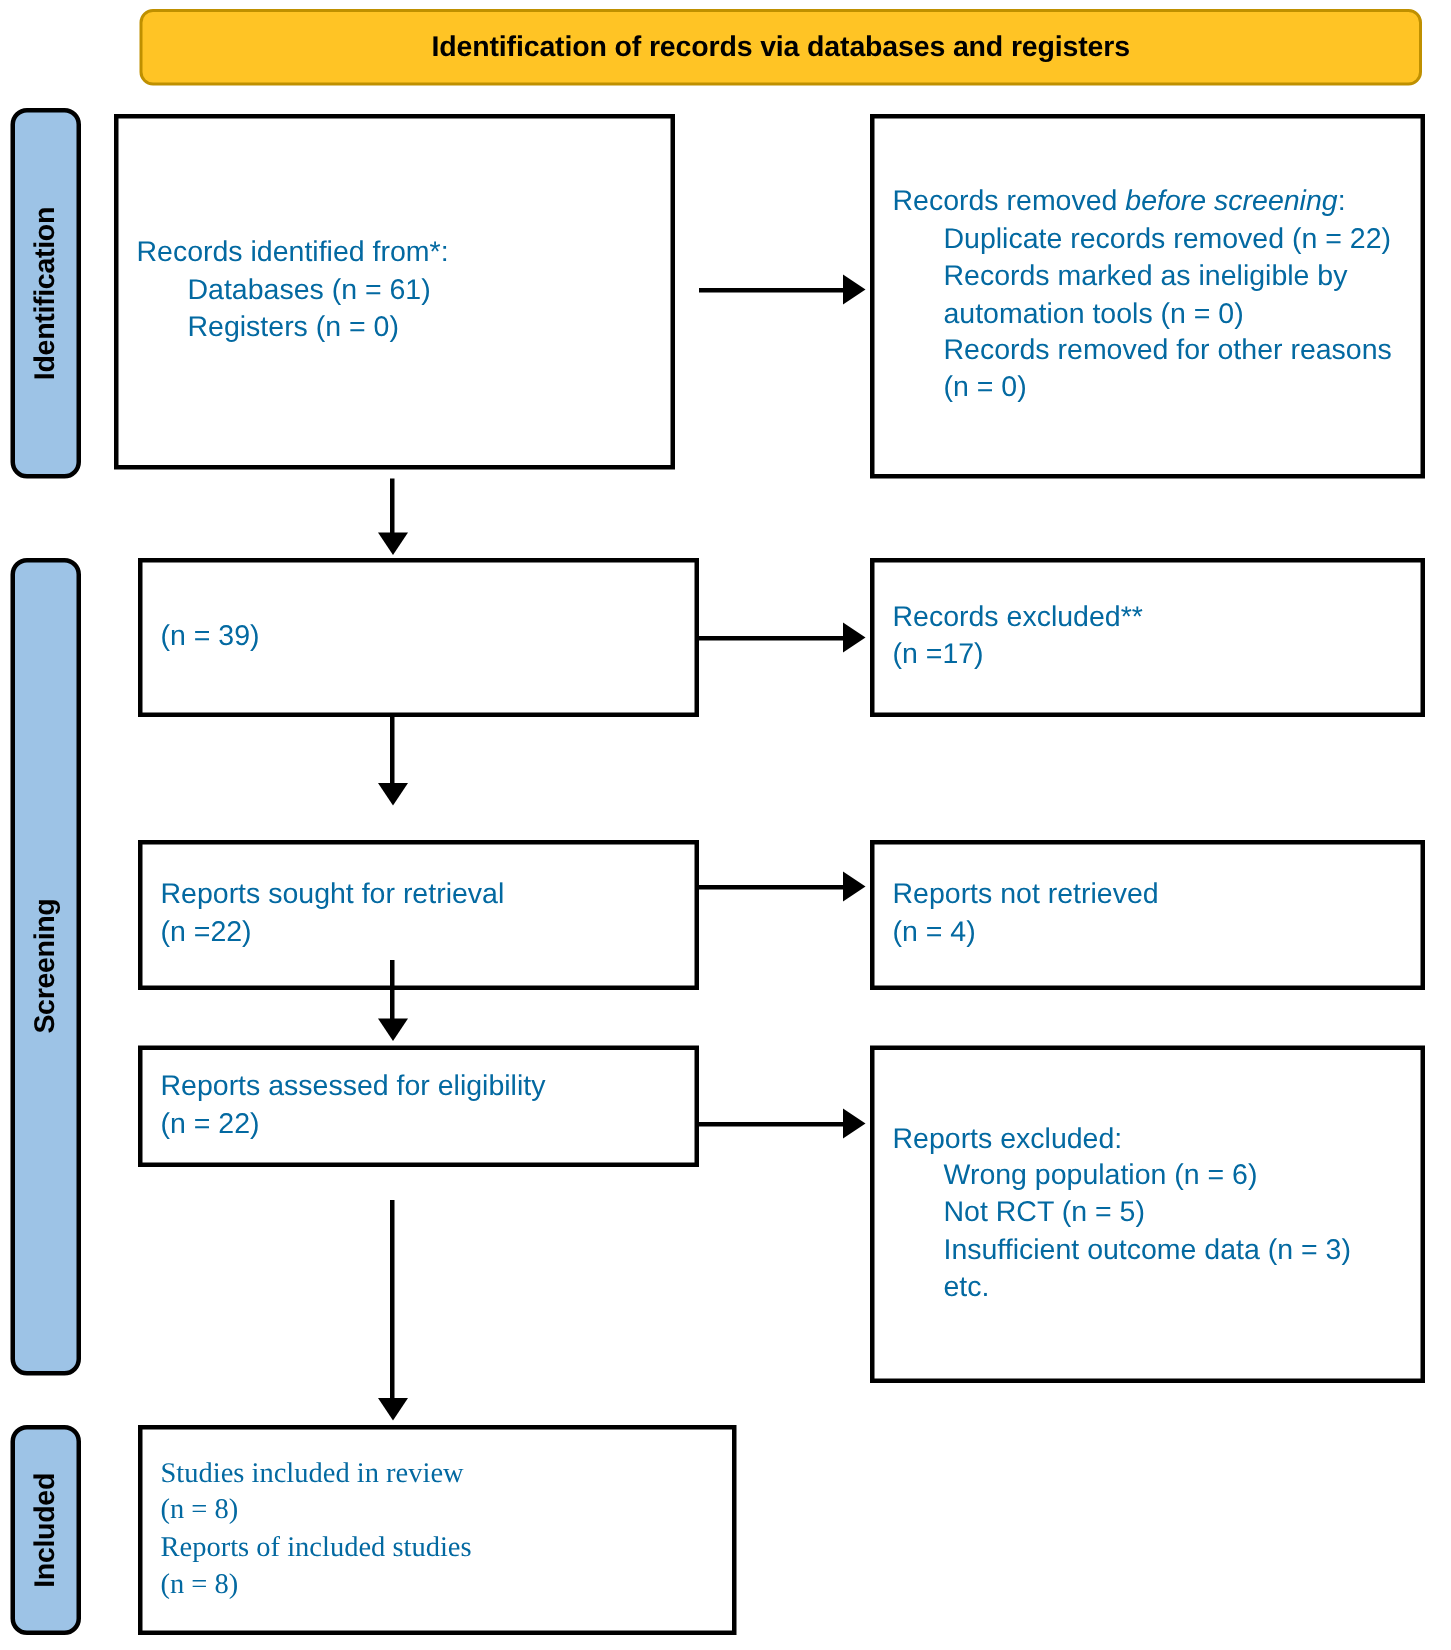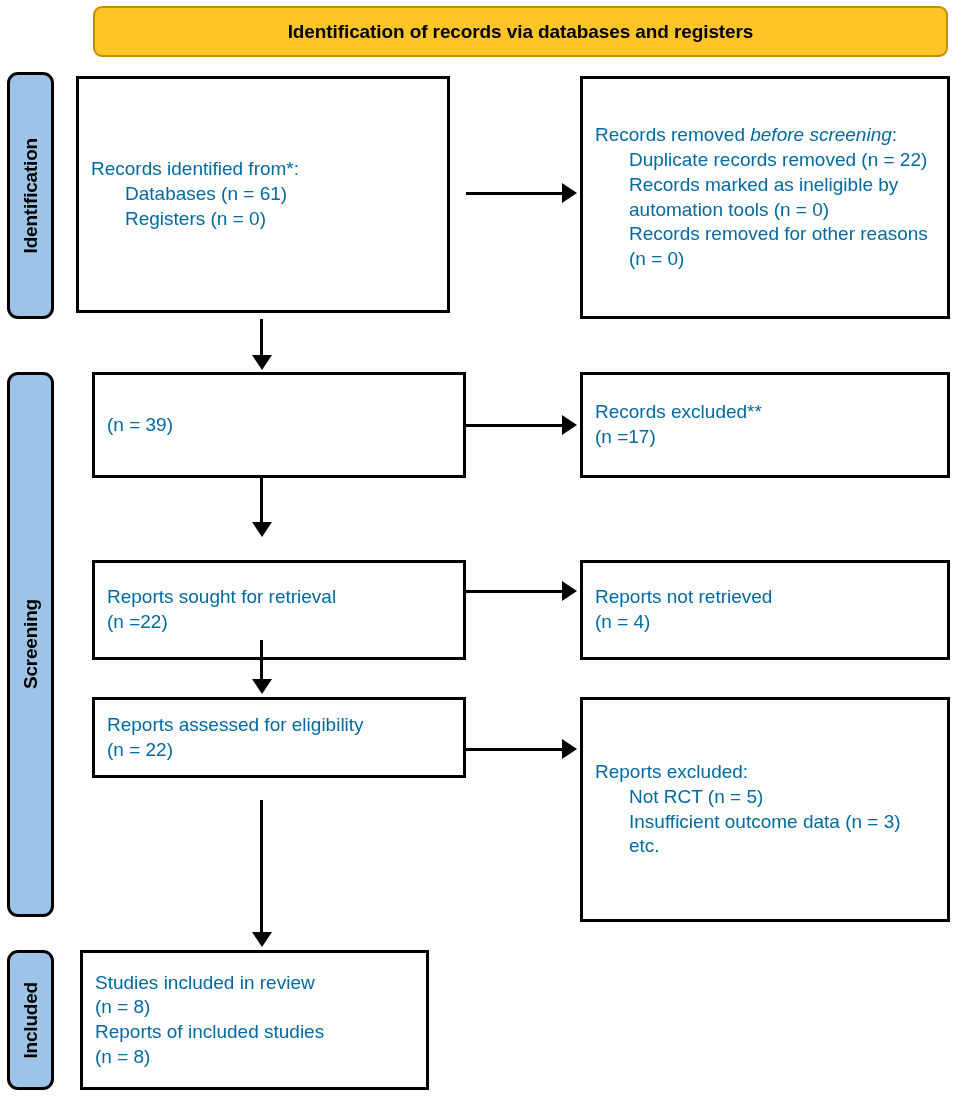--- a/index.html
+++ b/index.html
@@ -92,21 +92,21 @@
 
   
   .box-identified     { left: 76px;  top: 76px;  width: 374px; height: 237px; }
   .box-removed        { left: 580px; top: 76px;  width: 370px; height: 243px; }
   .box-screened       { left: 92px;  top: 372px; width: 374px; height: 106px; }
   .box-excluded       { left: 580px; top: 372px; width: 370px; height: 106px; }
   .box-sought         { left: 92px;  top: 560px; width: 374px; height: 100px; }
   .box-notretrieved   { left: 580px; top: 560px; width: 370px; height: 100px; }
   .box-assessed       { left: 92px;  top: 697px; width: 374px; height: 81px; }
   .box-repexcluded    { left: 580px; top: 697px; width: 370px; height: 225px; }
-  .box-included       { left: 80px;  top: 950px; width: 349px; height: 140px; }
+  .box-included       { left: 92px;  top: 950px; width: 399px; height: 140px; font-family: Liberation Serif, serif; }
 
   
   .conn { position: absolute; }
   .conn-line-v {
     position: absolute;
     width: 3px;
     background: #000000;
     left: 0;
     top: 0;
   }
@@ -219,20 +219,21 @@
     <div class="line">(n = 4)</div>
   </div>
 
   <div class="flow-box box-assessed">
     <div class="line">Reports assessed for eligibility</div>
     <div class="line">(n = 22)</div>
   </div>
 
   <div class="flow-box box-repexcluded">
     <div class="line">Reports excluded:</div>
+    <div class="line sub-wrap">Wrong population (n = 6)</div>
     <div class="line sub-wrap">Not RCT (n = 5)</div>
     <div class="line sub-wrap">Insufficient outcome data (n = 3)</div>
     <div class="line sub-wrap">etc.</div>
   </div>
 
   <div class="flow-box box-included">
     <div class="line">Studies included in review</div>
     <div class="line">(n = 8)</div>
     <div class="line">Reports of included studies</div>
     <div class="line">(n = 8)</div>

